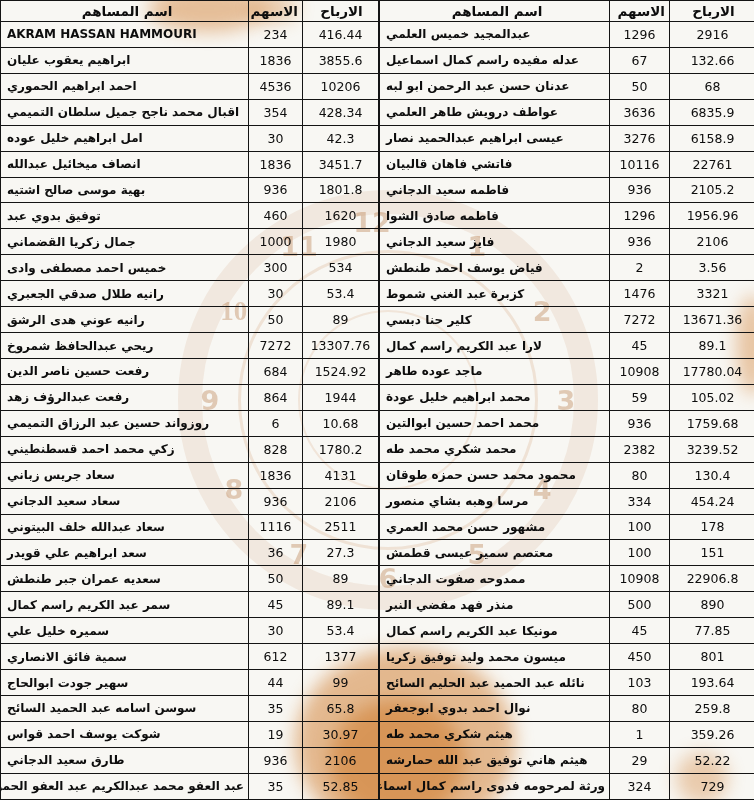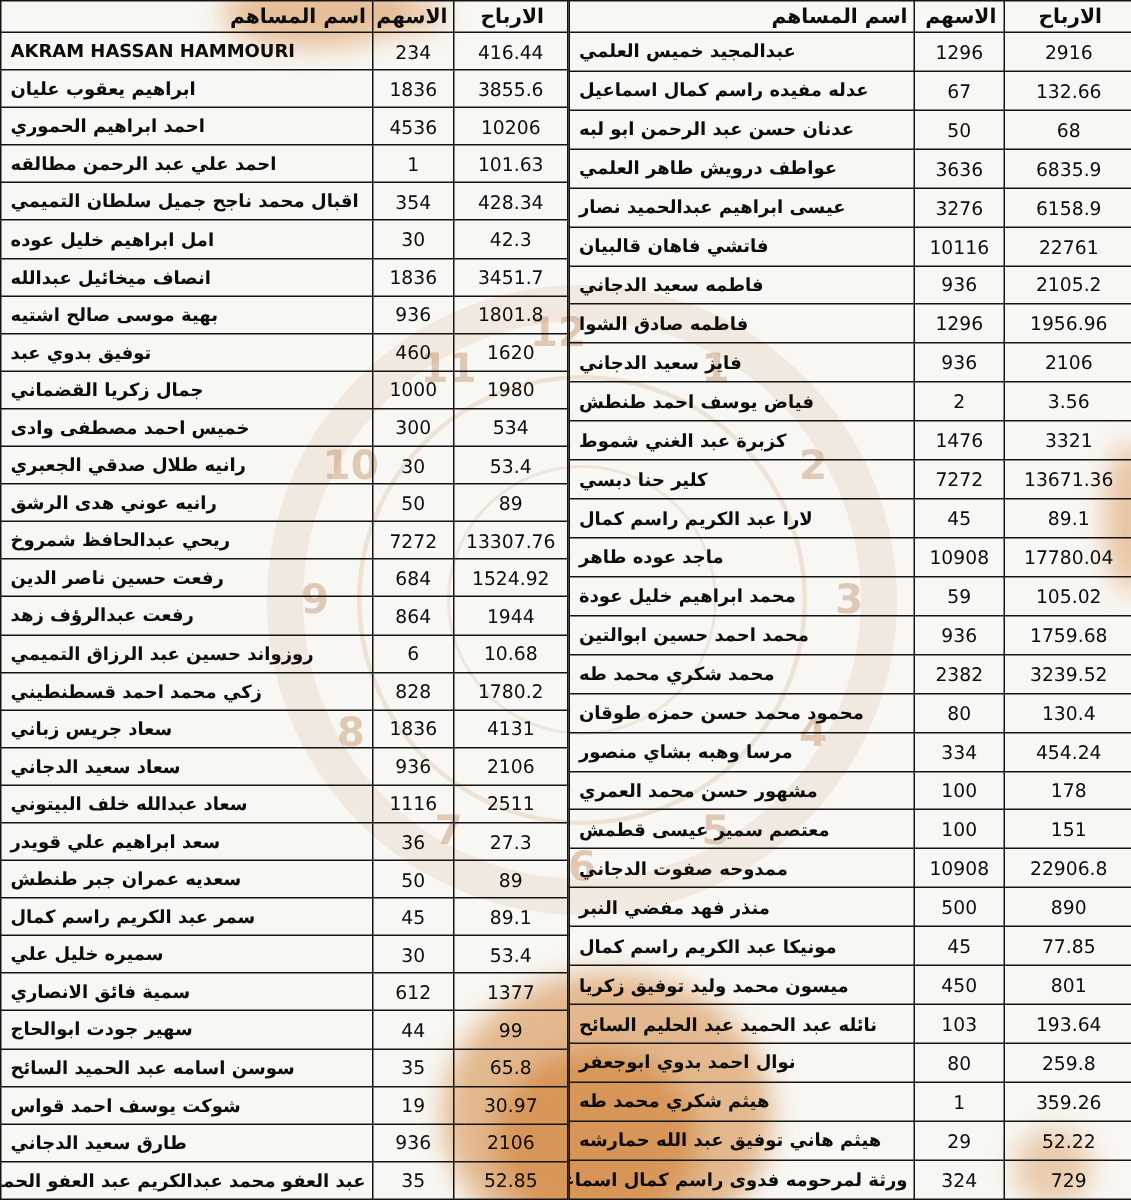--- a/index.html
+++ b/index.html
@@ -28,22 +28,22 @@
 
   
   .tables { position:absolute; inset:0; z-index:1; display:flex; }
   table { border-collapse:collapse; table-layout:fixed; height:800px; background:transparent; }
   .t-left  { width:378px; }
   .t-right { width:376px; }
 
   th, td { border:1.6px solid #141414; overflow:hidden; white-space:nowrap; color:#0d0d0d; }
 
   th { font-size:13.5px; font-weight:700; padding:2px 4px; }
-  th.name   { text-align:right; padding-left:9px; direction:rtl; }
-  th.shares { text-align:center; padding-left:6px; direction:rtl; }
+  th.name   { text-align:center; padding-left:9px; direction:rtl; }
+  th.shares { text-align:right; padding-left:6px; direction:rtl; }
   th.profit { text-align:center; padding-left:6px; direction:rtl; }
 
   td.name   { font-size:12px; font-weight:700; direction:rtl; text-align:left; padding:1px 4px 1px 6px; }
   td.shares { font-size:12.5px; text-align:center; padding:1px 2px; }
   td.profit { font-size:12.5px; text-align:center; padding:1px 2px; }
 </style>
 </head>
 <body>
 
 <div class="page">
@@ -62,21 +62,21 @@
         <span class="seal-num" style="left: 372px; top: 222px;">12</span>
         <span class="seal-num" style="left: 477px; top: 245.847px;">1</span>
         <span class="seal-num" style="left: 542.153px; top: 311px;">2</span>
         <span class="seal-num" style="left: 566px; top: 400px;">3</span>
         <span class="seal-num" style="left: 542.153px; top: 489px;">4</span>
         <span class="seal-num" style="left: 477px; top: 554.153px;">5</span>
         <span class="seal-num" style="left: 388px; top: 578px;">6</span>
         <span class="seal-num" style="left: 299px; top: 554.153px;">7</span>
         <span class="seal-num" style="left: 233.847px; top: 489px;">8</span>
         <span class="seal-num" style="left: 210px; top: 400px;">9</span>
-        <span class="seal-num" style="left: 233.847px; top: 311px;">10</span>
+        <span class="seal-num" style="left: 233.847px; top: 311px; font-family: Liberation Serif, serif;">10</span>
         <span class="seal-num" style="left: 299px; top: 245.847px;">11</span>
       </div>
   </div>
 
   <div class="tables">
 
     <table class="t-left">
       <colgroup>
         <col style="width:248px">
           <col style="width:54px">
@@ -99,25 +99,20 @@
             <td class="name">ابراهيم يعقوب عليان</td>
             <td class="shares">1836</td>
             <td class="profit">3855.6</td>
           </tr>
           <tr>
             <td class="name">احمد ابراهيم الحموري</td>
             <td class="shares">4536</td>
             <td class="profit">10206</td>
           </tr>
           <tr>
-            <td class="name">احمد علي عبد الرحمن مطالقه</td>
-            <td class="shares">1</td>
-            <td class="profit">101.63</td>
-          </tr>
-          <tr>
             <td class="name">اقبال محمد ناجح جميل سلطان التميمي</td>
             <td class="shares">354</td>
             <td class="profit">428.34</td>
           </tr>
           <tr>
             <td class="name">امل ابراهيم خليل عوده</td>
             <td class="shares">30</td>
             <td class="profit">42.3</td>
           </tr>
           <tr>

